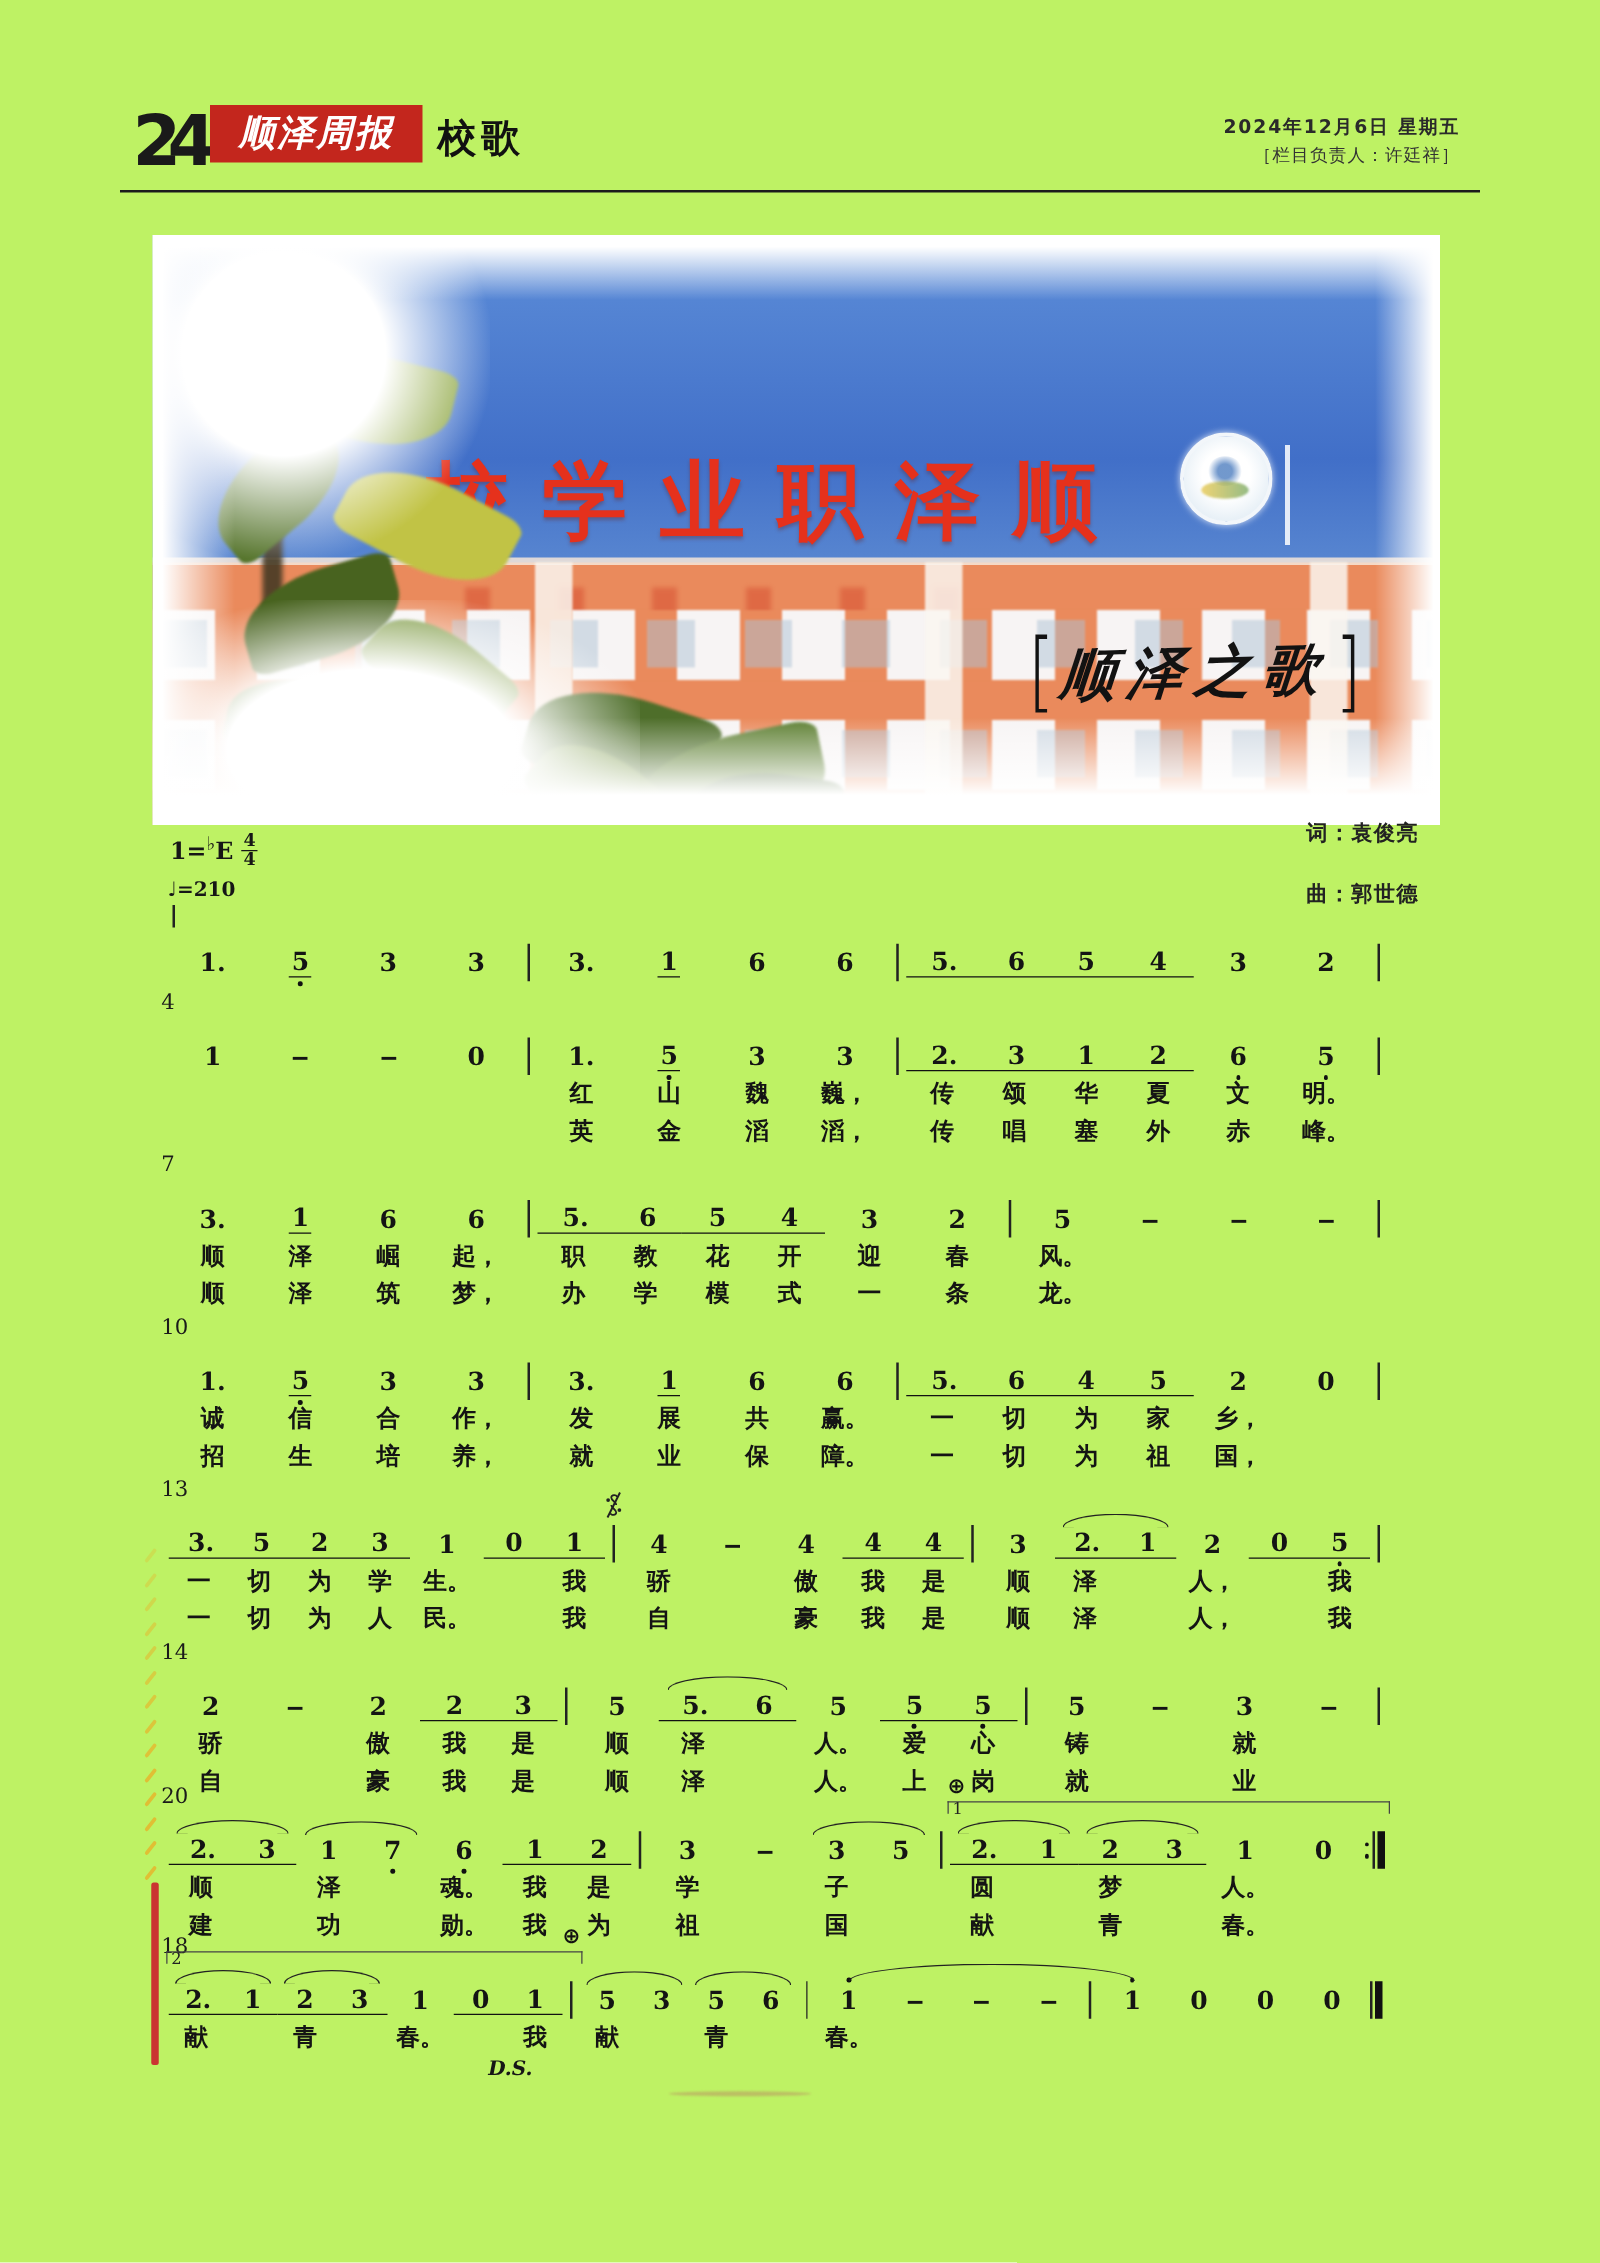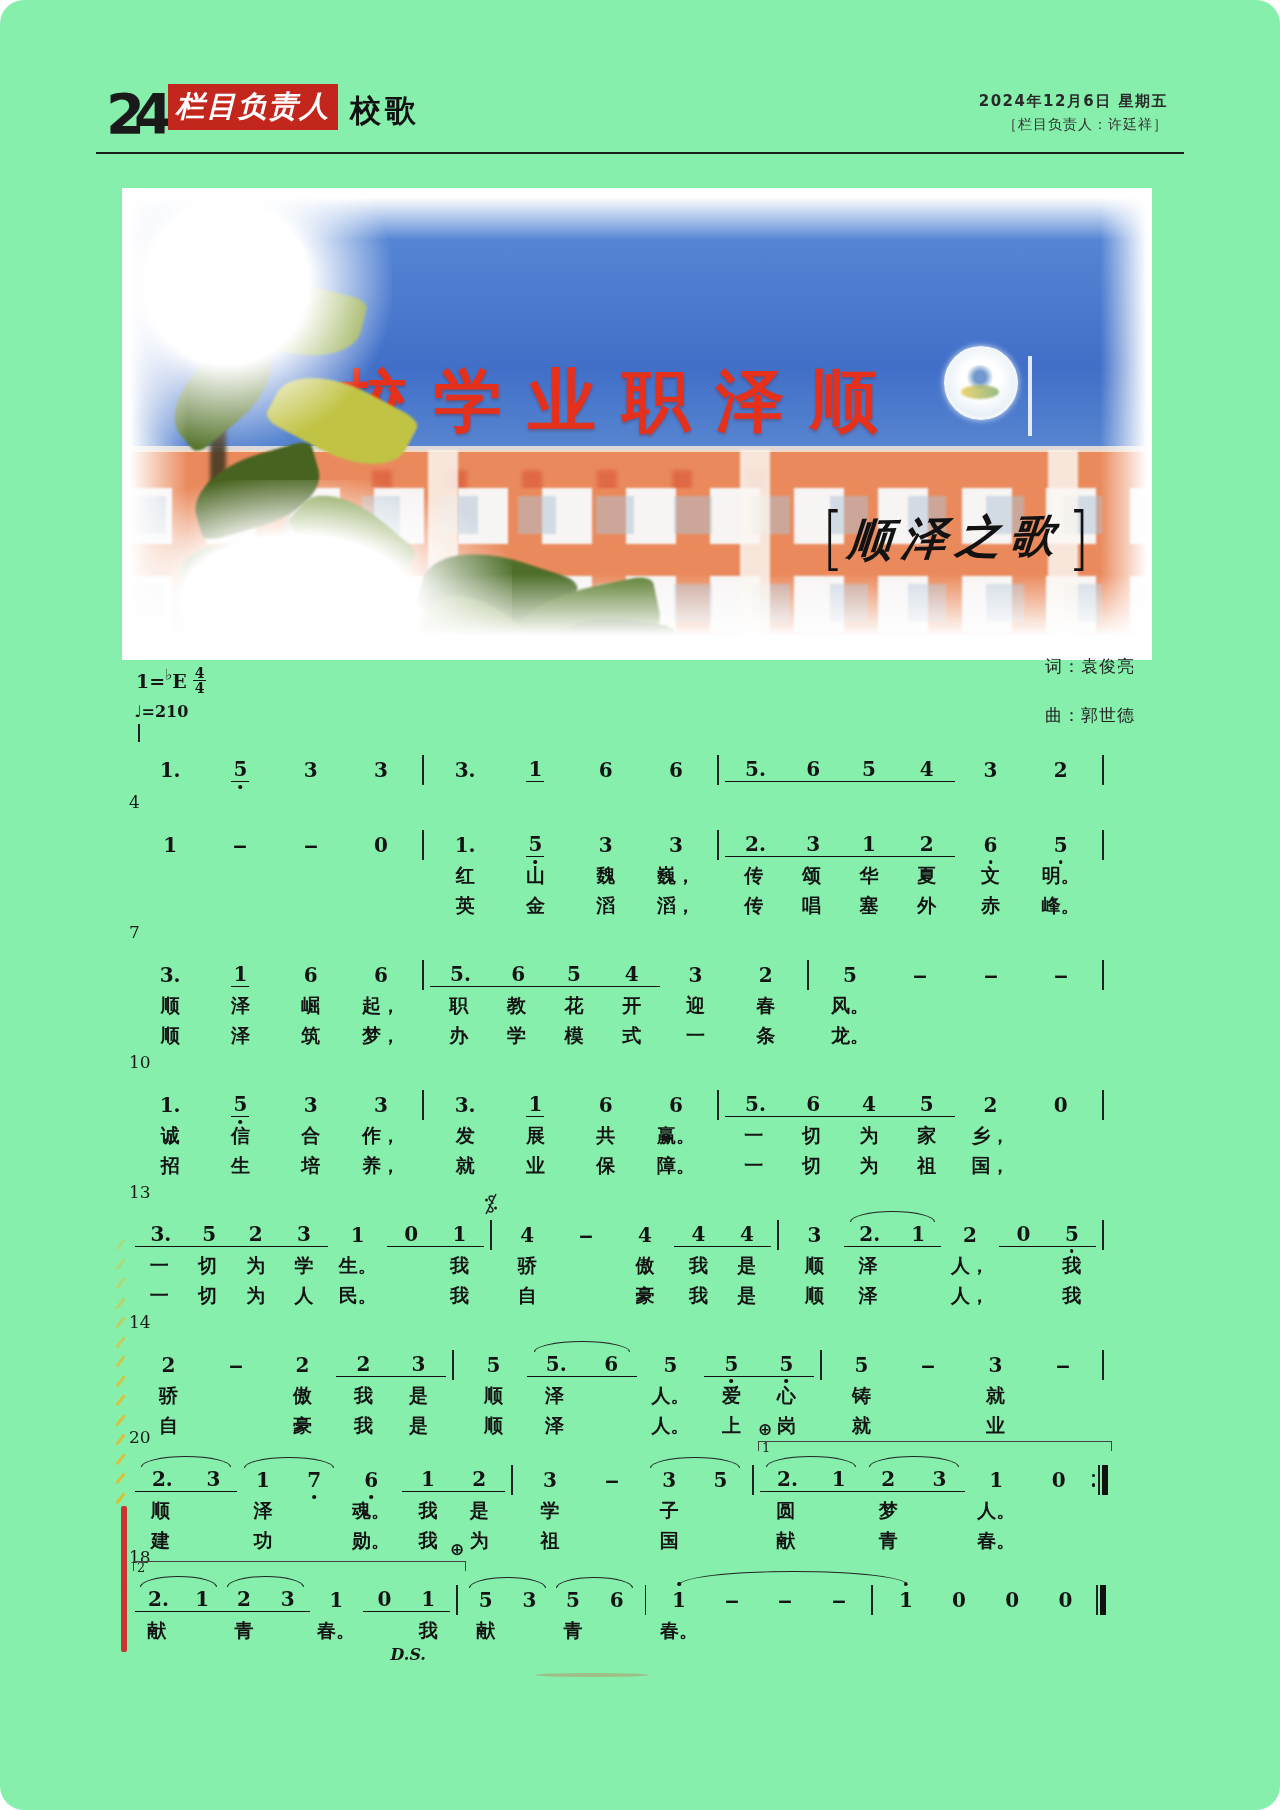--- a/index.html
+++ b/index.html
@@ -1,17 +1,17 @@
 <!DOCTYPE html>
 <html><head>
 <meta charset="utf-8">
 <style>
   html,body{margin:0;padding:0;background:#ffffff;}
-  #page{position:relative;width:1280px;height:1810px;background:#86efac;margin:0 auto;overflow:hidden;
-        font-family:"DejaVu Sans","Liberation Sans",sans-serif;color:#111;border-radius:24px;}
+  #page{position:relative;width:1280px;height:1810px;background:#bef264;margin:0 auto;overflow:hidden;
+        font-family:"DejaVu Sans","Liberation Sans",sans-serif;color:#111;}
   
   #pagenum{position:absolute;left:106px;top:86px;font-size:56px;font-weight:800;letter-spacing:-11px;color:#1a1a1a;font-family:"DejaVu Sans",sans-serif;line-height:1;}
   #masthead{position:absolute;left:168px;top:84px;width:170px;height:46px;background:#c3261d;color:#fff;
             display:flex;align-items:center;justify-content:center;font-size:29px;font-weight:700;
             font-style:italic;font-family:"DejaVu Serif","Liberation Serif",serif;letter-spacing:2px;}
   #section{position:absolute;left:350px;top:90px;font-size:31px;font-weight:900;color:#111;letter-spacing:4px;}
   #dateline{position:absolute;right:112px;top:92px;text-align:right;font-size:15px;color:#2a2a2a;letter-spacing:1.5px;font-weight:600;}
   #editorline{position:absolute;right:112px;top:116px;text-align:right;font-size:14px;color:#333;letter-spacing:1px;font-weight:500;}
   #headrule{position:absolute;left:96px;right:96px;top:152px;height:2px;background:#1c1c1c;}
   
@@ -42,21 +42,21 @@
   .fade.bottom{left:0;right:0;bottom:0;height:86px;background:linear-gradient(0deg,#fff 28%,rgba(255,255,255,0));}
   .fade.left{left:0;top:0;bottom:0;width:66px;background:linear-gradient(90deg,#fff 12%,rgba(255,255,255,0));}
   .fade.right{right:0;top:0;bottom:0;width:52px;background:linear-gradient(270deg,#fff 10%,rgba(255,255,255,0));}
   .fade.tl{left:-60px;top:-70px;width:330px;height:330px;background:radial-gradient(ellipse,#fff 35%,rgba(255,255,255,0) 72%);}
   .fade.bl{left:-40px;bottom:-60px;width:430px;height:240px;background:radial-gradient(ellipse,#fff 38%,rgba(255,255,255,0) 75%);}
   
   #songtitle{position:absolute;left:822px;top:508px;width:300px;display:flex;align-items:center;color:#121212;}
   #songtitle .br{font-size:56px;font-weight:300;transform:scaleY(1.25);font-family:"DejaVu Sans",sans-serif;line-height:1;}
   #songtitle .tt{font-size:45px;font-weight:700;font-style:italic;letter-spacing:9px;margin:0 4px;
       font-family:"DejaVu Serif","Liberation Serif",serif;transform:skewX(-6deg) rotate(-1.5deg);white-space:nowrap;}
-  #credit1,#credit2{position:absolute;right:145px;text-align:right;font-size:17px;font-weight:400;color:#222;letter-spacing:1px;}
+  #credit1,#credit2{position:absolute;right:145px;text-align:right;font-size:17px;font-weight:700;color:#222;letter-spacing:1px;}
   #credit1{top:655px;} #credit2{top:704px;}
   #keysig{position:absolute;left:136px;top:666px;font-size:19px;font-weight:700;color:#161616;display:flex;align-items:center;font-family:"DejaVu Serif",serif;}
   #keysig .flat{font-size:15px;vertical-align:super;position:relative;top:-6px;}
   #keysig .meter{display:inline-flex;flex-direction:column;margin-left:6px;font-size:14px;line-height:1;font-weight:700;}
   #keysig .meter i{font-style:normal;text-align:center;padding:0 2px;}
   #keysig .meter i:first-child{border-bottom:1.4px solid #161616;}
   #tempo{position:absolute;left:134px;top:702px;font-size:16px;font-weight:700;color:#161616;font-family:"DejaVu Serif",serif;}
   #tick{position:absolute;left:138px;top:724px;width:2px;height:18px;background:#222;}
   
   #score{position:absolute;left:135px;top:0;width:975px;height:1810px;}
@@ -96,21 +96,21 @@
   #redbar{position:absolute;left:121px;top:1506px;width:5.5px;height:146px;background:#ca3431;border-radius:2px;}
   #smudge{position:absolute;left:535px;top:1673px;width:114px;height:4px;border-radius:50%;background:#b98c63;opacity:.5;filter:blur(.7px);}
 </style>
 </head>
 <body>
 
 <div id="page">
 
   <div id="pagenum">24</div>
   <div id="masthead">
-    <span>栏目负责人</span>
+    <span>顺泽周报</span>
   </div>
   <div id="section">校歌</div>
   <div id="dateline">2024年12月6日 星期五</div>
   <div id="editorline">［栏目负责人：许廷祥］</div>
   <div id="headrule"></div>
 
   <div id="photo">
     <div class="sky"></div>
     <div class="building"></div>
     <div class="parapet"></div>

